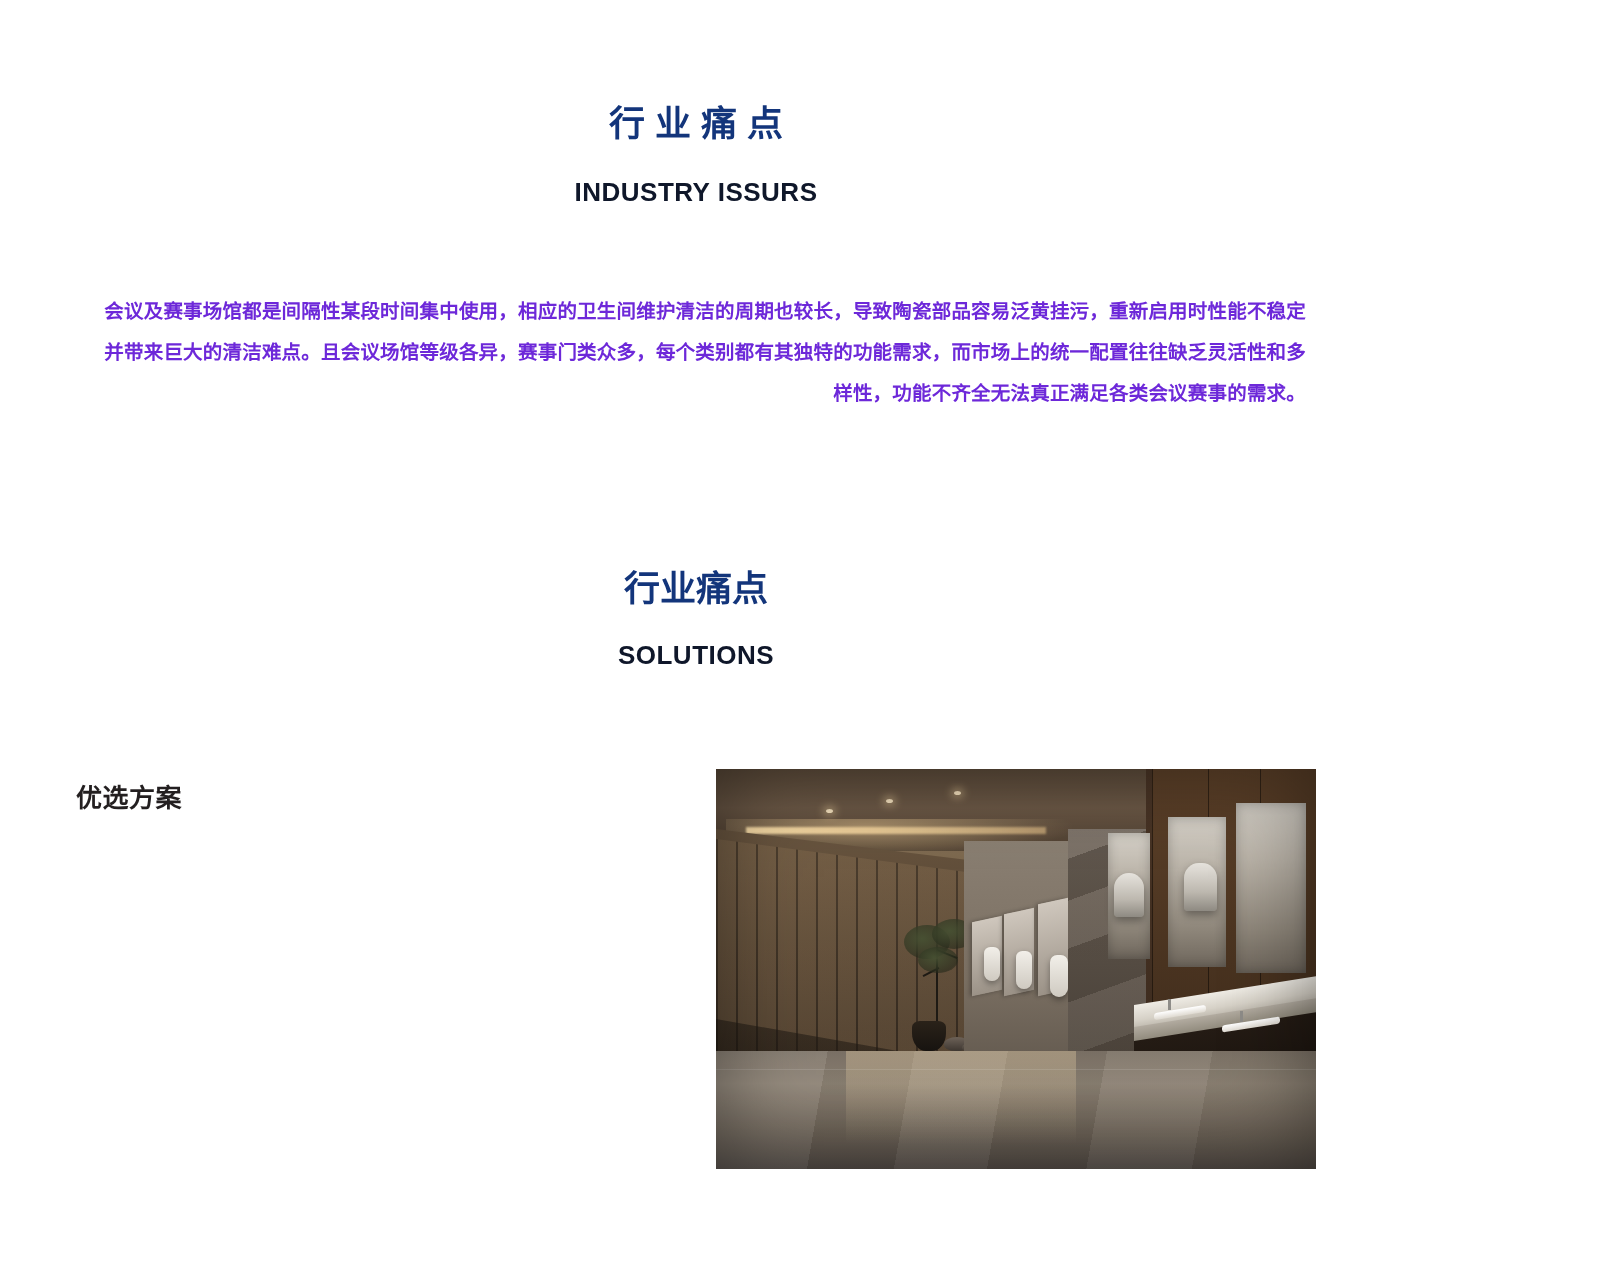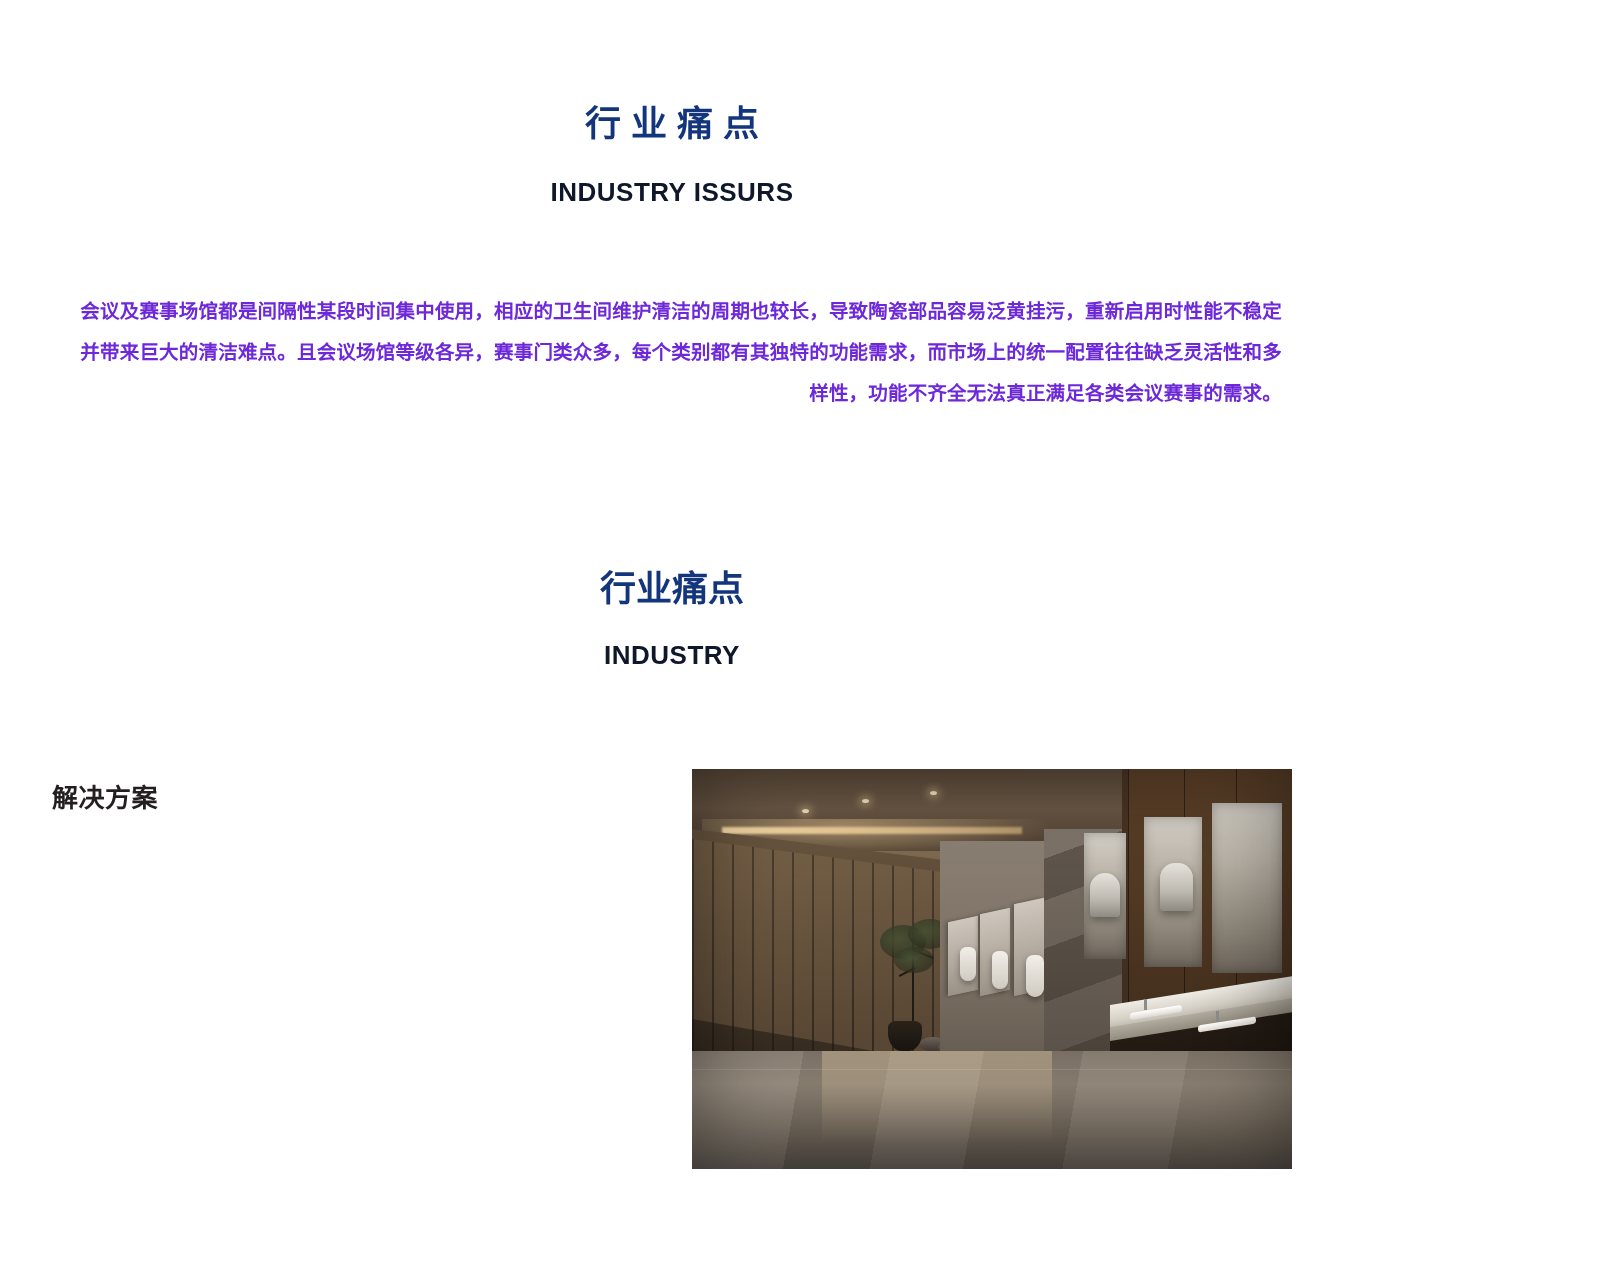--- a/index.html
+++ b/index.html
@@ -13,20 +13,21 @@
     min-height: 1272px;
     font-family: "Liberation Sans", "DejaVu Sans", sans-serif;
     color: #231f20;
     -webkit-font-smoothing: antialiased;
   }
   .page {
     position: relative;
     width: 1344px;
     min-height: 1272px;
     overflow: hidden;
+    margin-left: 24px;
   }
 
   
   .section-head {
     text-align: center;
   }
   .head-cn {
     color: #13357b;
     font-weight: 700;
     font-size: 36px;
@@ -316,27 +317,27 @@
     <div class="section-head">
       <h2 class="head-cn tracked">行业痛点</h2>
       <h3 class="head-en">INDUSTRY ISSURS</h3>
     </div>
     <p class="issues-body">会议及赛事场馆都是间隔性某段时间集中使用，相应的卫生间维护清洁的周期也较长，导致陶瓷部品容易泛黄挂污，重新启用时性能不稳定并带来巨大的清洁难点。且会议场馆等级各异，赛事门类众多，每个类别都有其独特的功能需求，而市场上的统一配置往往缺乏灵活性和多样性，功能不齐全无法真正满足各类会议赛事的需求。</p>
   </section>
 
   <section id="solutions-section">
     <div class="section-head">
       <h2 class="head-cn">行业痛点</h2>
-      <h3 class="head-en">INDUSTRY</h3>
+      <h3 class="head-en">SOLUTIONS</h3>
     </div>
 
     <div class="solution-row">
 
       <div class="solution-text">
-        <h4 class="solution-title">解决方案</h4>
+        <h4 class="solution-title">优选方案</h4>
       </div>
 
       <div class="solution-photo" aria-label="公共卫生间室内效果图：木饰面隔断、石材台盆与小便器区">
         <div class="ph ceil"></div>
         <div class="ph ceil-slot"></div>
         <div class="ph ceil-glow"></div>
         <div class="ph spot" style="left:110px; top:40px;"></div>
         <div class="ph spot" style="left:170px; top:30px;"></div>
         <div class="ph spot" style="left:238px; top:22px;"></div>
         <div class="ph spot" style="left:470px; top:16px;"></div>

